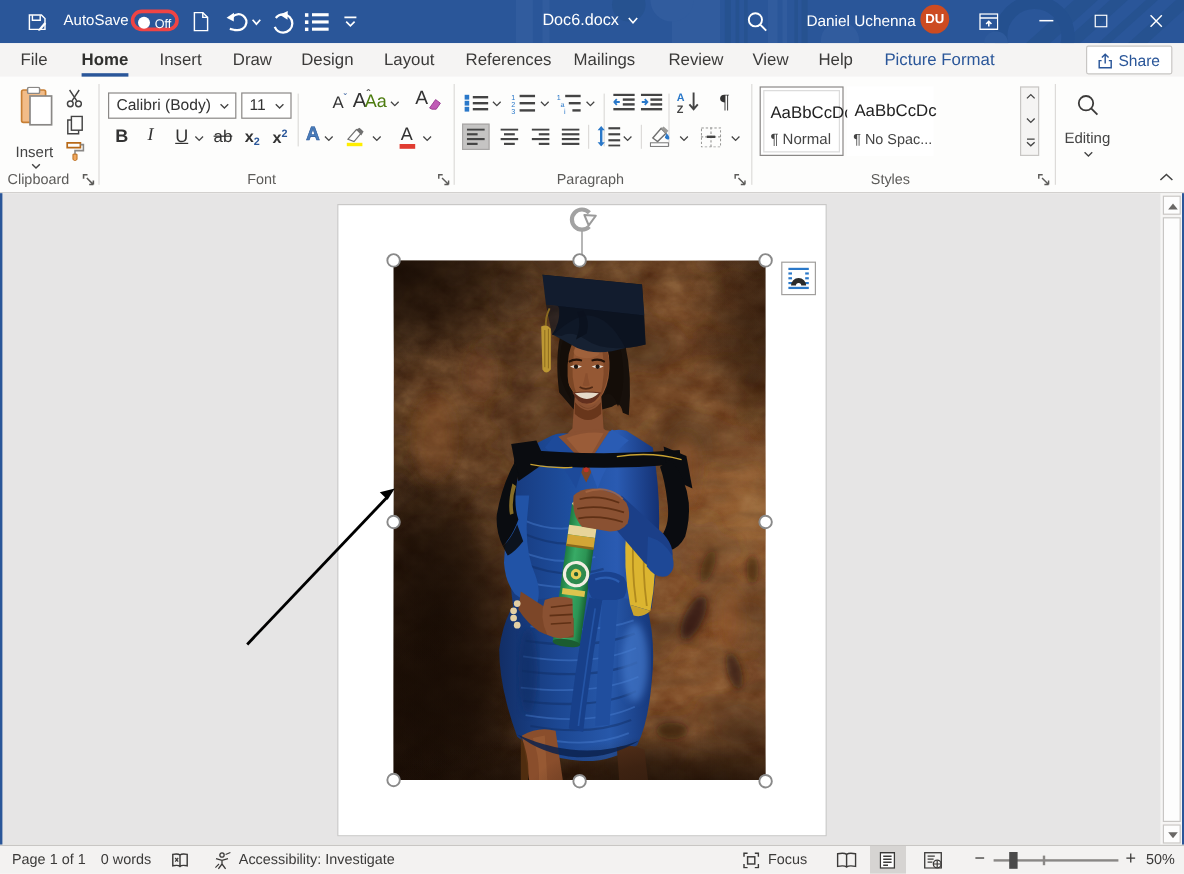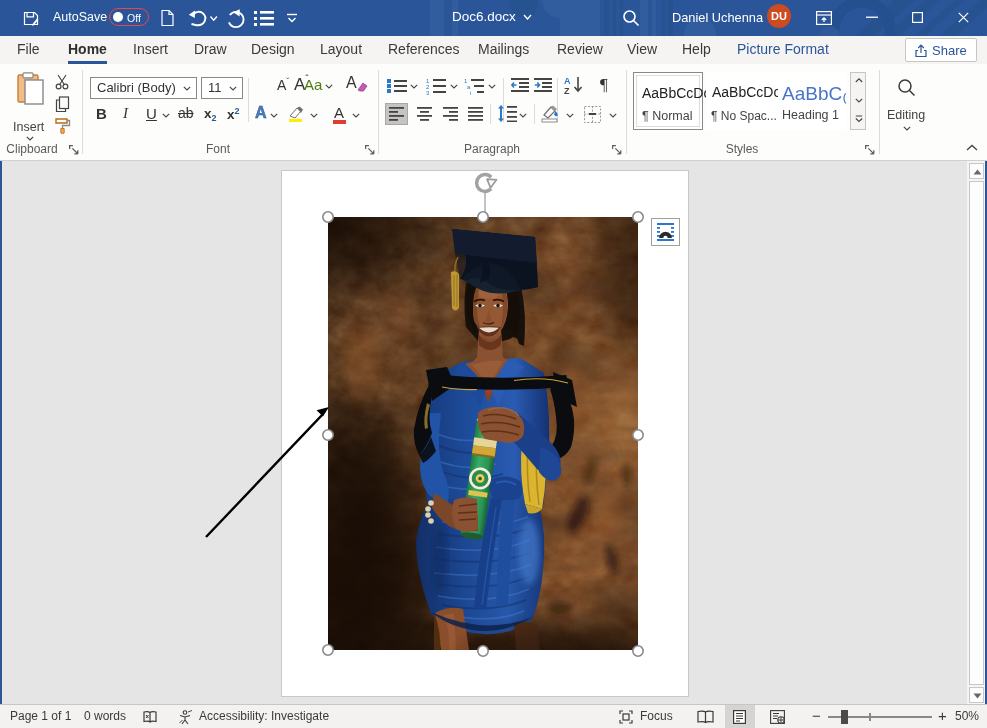--- a/index.html
+++ b/index.html
@@ -58,21 +58,21 @@
       </g>
     </svg>
 
     <svg class="abs" style="left:23px;top:10px" width="17" height="17" viewBox="0 0 17 17" fill="none" stroke="#fff" stroke-width="1.2">
       <path d="M1.5 2.5 h10 l3 3 v9 h-13 z"></path>
       <path d="M4 2.8 v4 h6.5 v-4"></path>
       <path d="M9.5 14 l4.5 -5.5 l1.5 1.2 -4.7 5.6 -2 0.5 z" fill="#fff" stroke="none"></path>
     </svg>
     <div class="abs txt" style="left:53px;top:10px;font-size:12.5px">AutoSave</div>
 
-    <div class="abs" style="left:109px;top:8px;width:40px;height:18px;border:1px solid #ef4444;border-radius:9px;">
+    <div class="abs" style="left:109px;top:8px;width:40px;height:18px;border:3px solid #ef4444;border-radius:9px;">
       <div class="abs" style="left:3px;top:3px;width:10px;height:10px;background:#fff;border-radius:50%"></div>
       <div class="abs txt" style="left:17px;top:3px;font-size:10.5px">Off</div>
     </div>
 
     <svg class="abs" style="left:160px;top:9px" width="15" height="18" viewBox="0 0 15 18" fill="none" stroke="#fff" stroke-width="1.2">
       <path d="M2 1.5 h7 l4 4 v11 h-11 z"></path>
       <path d="M9 1.5 v4 h4"></path>
     </svg>
 
     <svg class="abs" style="left:186px;top:8px" width="32" height="20" viewBox="0 0 32 20" fill="none" stroke="#fff">
@@ -372,24 +372,20 @@
       </svg>
     <div class="gdiv" style="left:626px"></div>
 
     <div class="abs" style="left:633px;top:8px;width:70px;height:58px;background:#fff;border:1.5px solid #8a8886;box-shadow:inset 0 0 0 2px #fff, inset 0 0 0 3px #dcdcdc;">
       <div class="abs" style="left:8px;top:12px;font-size:14px;color:#222;">AaBbCcDc</div>
       <div class="abs" style="left:8px;top:36px;font-size:12.5px;color:#444;">¶ Normal</div>
     </div>
     <div class="abs" style="left:706px;top:8px;width:72px;height:58px;background:#fff;">
       <div class="abs" style="left:6px;top:12px;font-size:14px;color:#222;">AaBbCcDc</div>
       <div class="abs" style="left:5px;top:37px;font-size:12px;color:#444;white-space:nowrap;">¶ No Spac...</div>
-    </div>
-    <div class="abs" style="left:778px;top:8px;width:68px;height:58px;background:#fff;">
-      <div class="abs" style="left:4px;top:8px;font-size:19px;color:#4a74c9;">AaBbC₍</div>
-      <div class="abs" style="left:4px;top:36px;font-size:12.5px;color:#444;">Heading 1</div>
     </div>
     <div class="abs" style="left:850px;top:8px;width:16px;height:58px;border:1px solid #c8c6c4;background:#f5f4f3;">
       <svg class="abs" style="left:4px;top:5px" width="8" height="5" viewBox="0 0 8 5" fill="none" stroke="#444" stroke-width="1.1">
           <path d="M0.8 4 L4 0.8 L7.2 4"></path>
         </svg>
       <svg class="abs" style="left:4px;top:25px" width="8" height="5" viewBox="0 0 8 5" fill="none" stroke="#444" stroke-width="1.1">
           <path d="M0.8 0.8 L4 4 L7.2 0.8"></path>
         </svg>
       <svg class="abs" style="left:4px;top:42px" width="8" height="9" viewBox="0 0 8 9" fill="none" stroke="#444" stroke-width="1.1">
           <path d="M0.8 1 h6.4 M0.8 3.5 L4 6.5 L7.2 3.5"></path>

